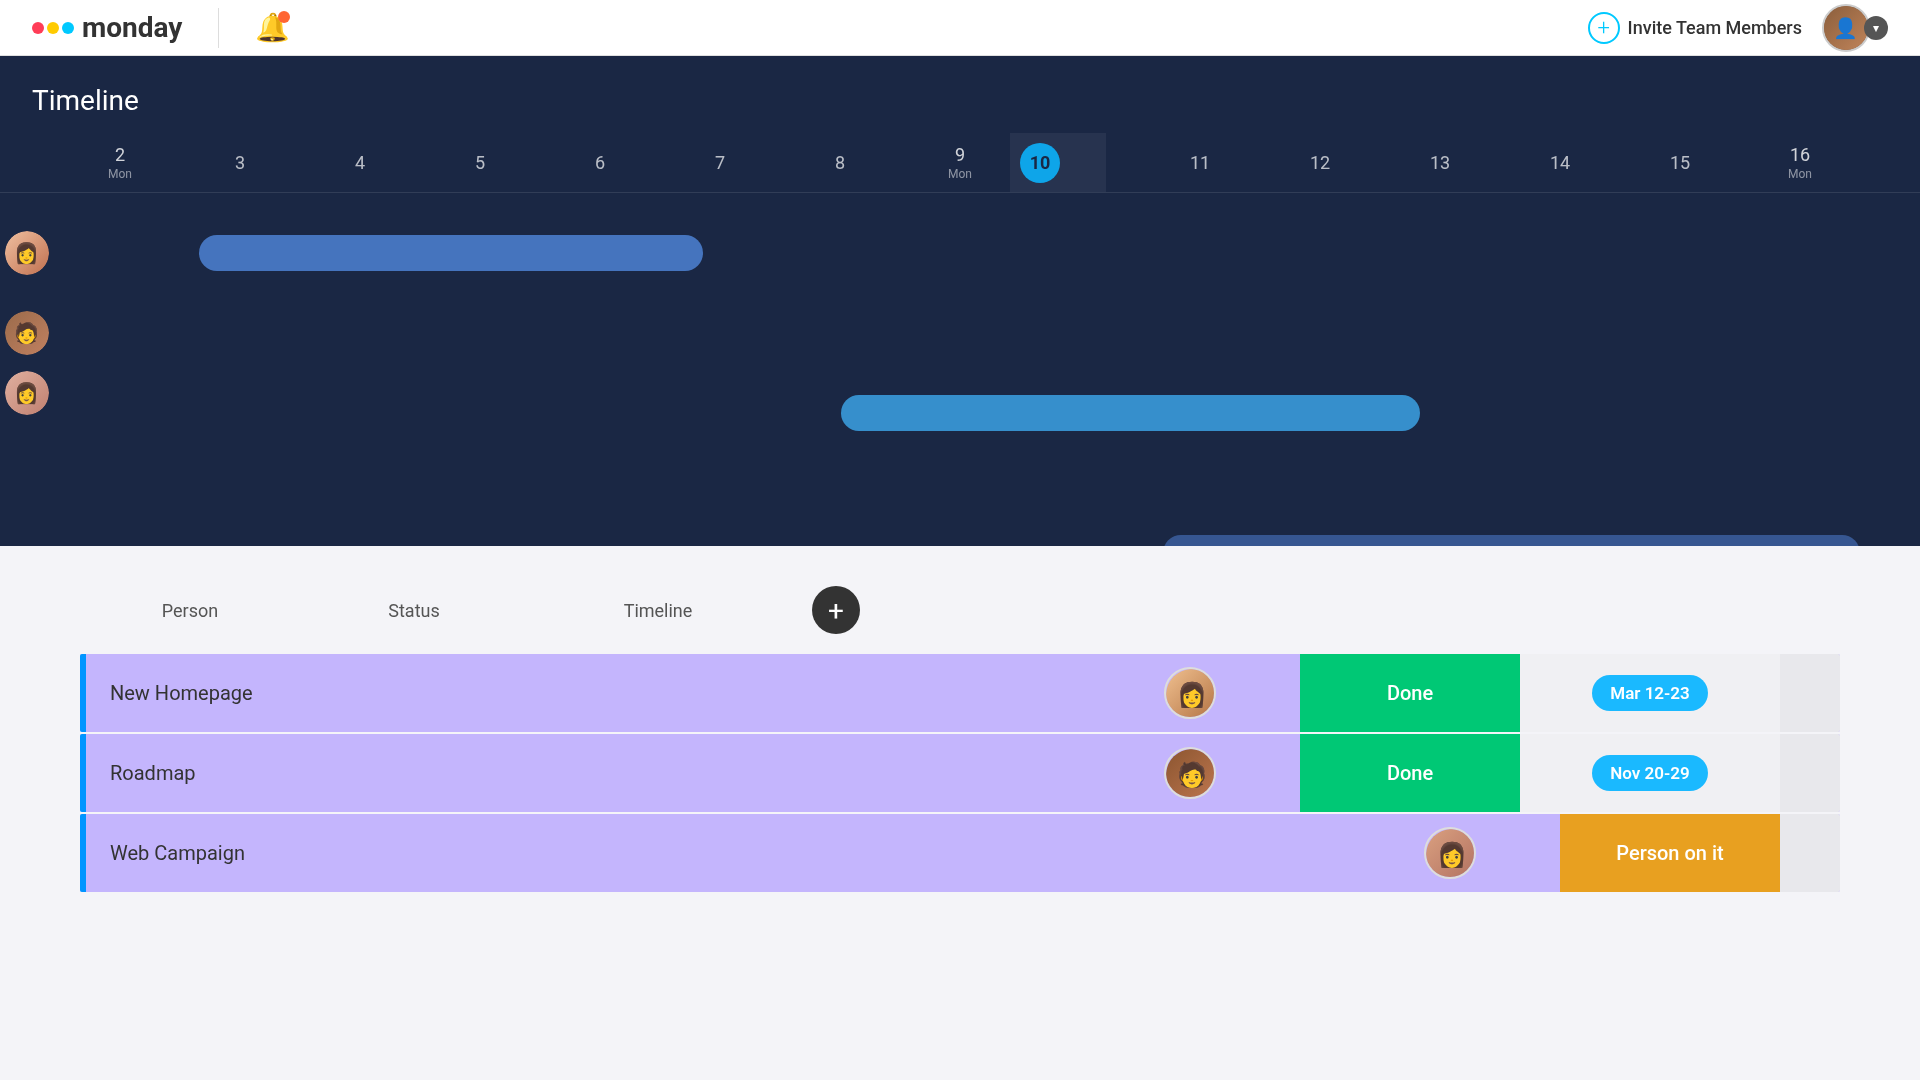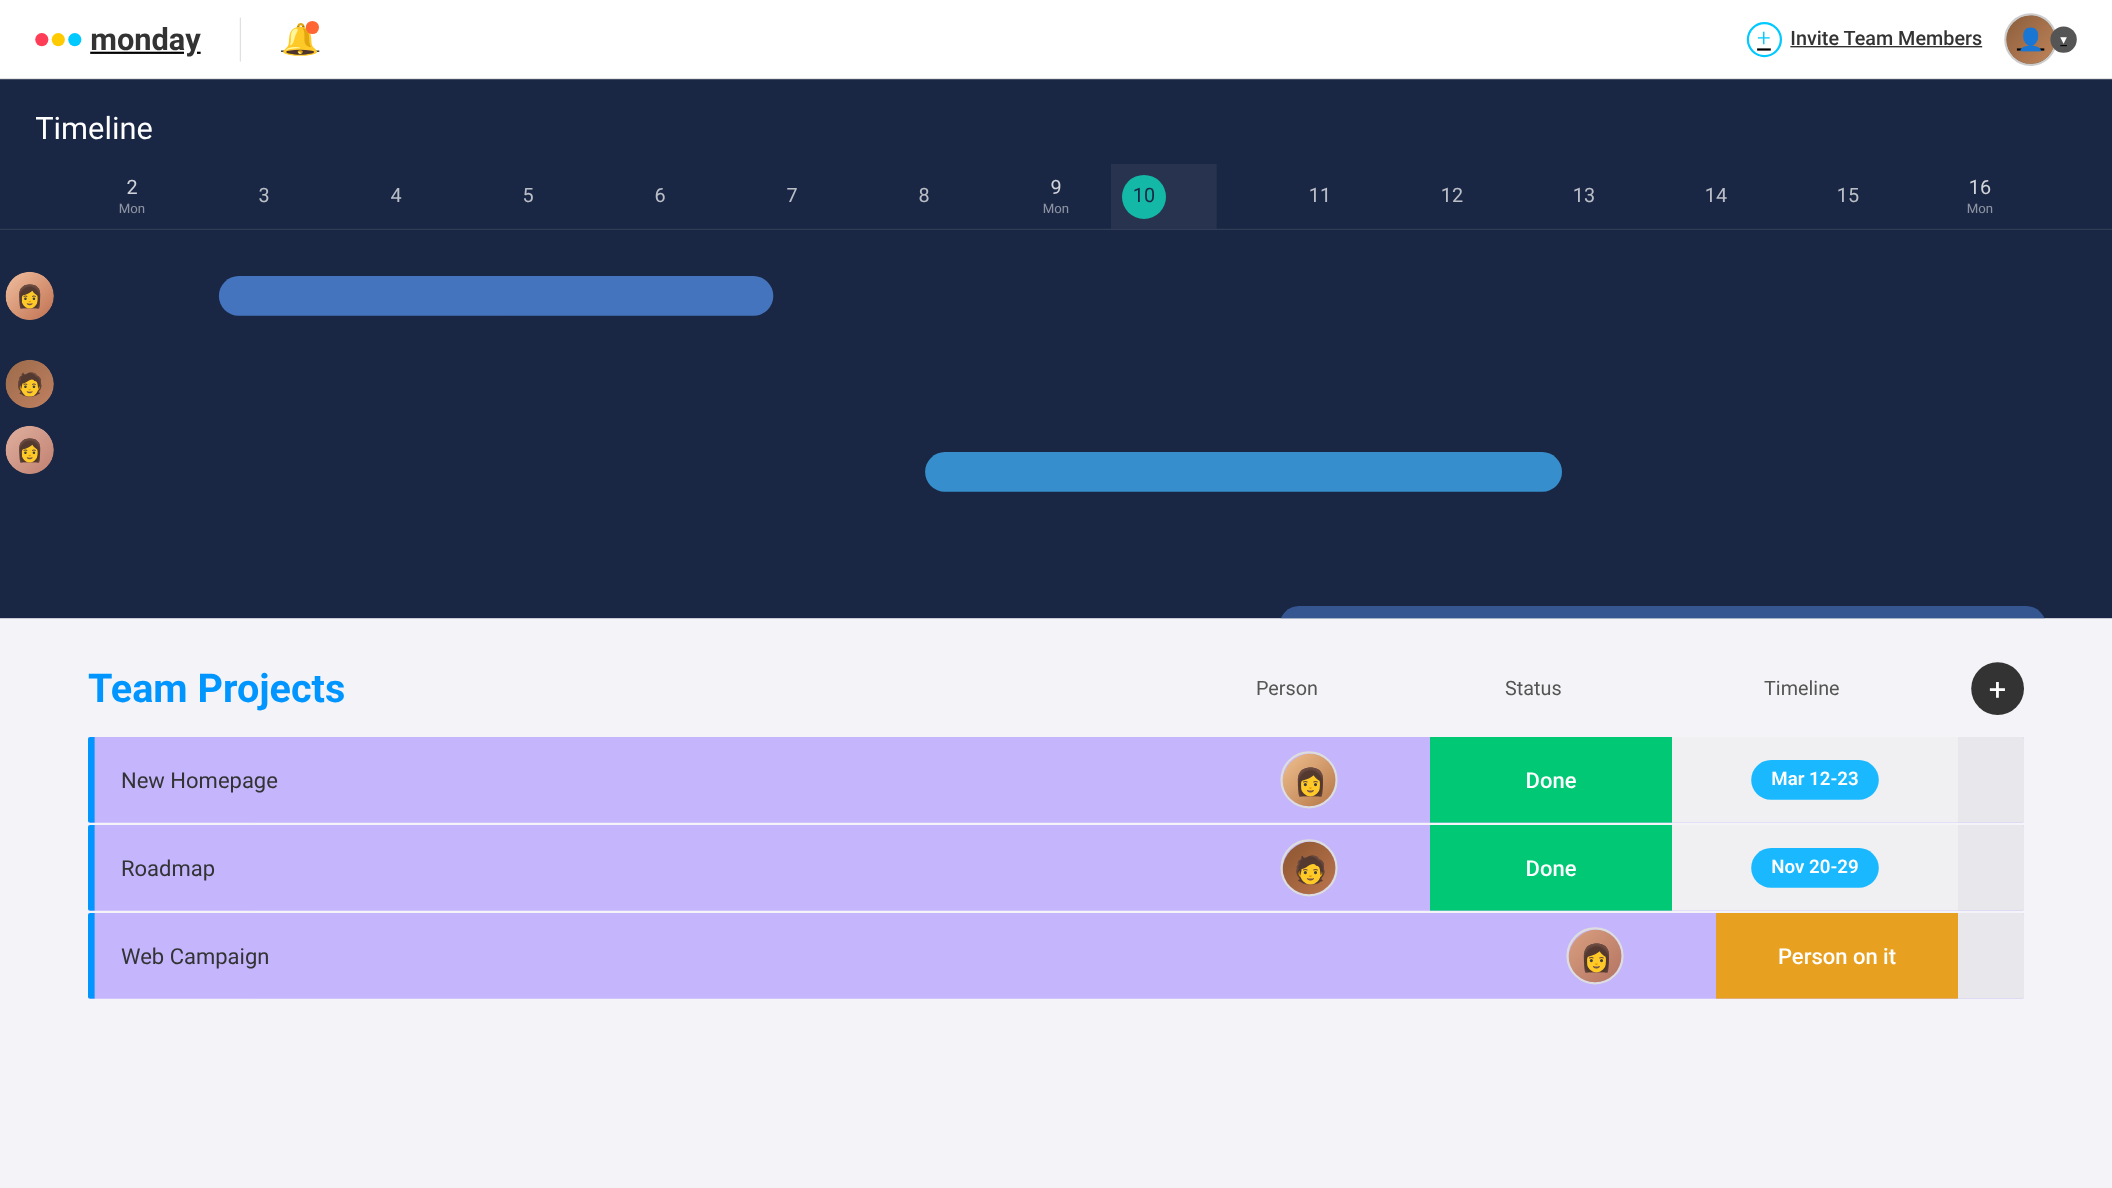--- a/index.html
+++ b/index.html
@@ -1,27 +1,26 @@
 <!DOCTYPE html>
 <html><head>
   <meta charset="utf-8">
   <style>
     * { margin: 0; padding: 0; box-sizing: border-box; }
     body { font-family: -apple-system, BlinkMacSystemFont, 'Segoe UI', Roboto, sans-serif; background: #f4f4f8; width: 1920px; height: 1080px; overflow: hidden; }
 
     
     .header {
       background: #fff;
-      height: 72px;
+      height: 56px;
       display: flex;
       align-items: center;
       padding: 0 32px;
       border-bottom: 1px solid #e0e0e0;
       position: relative;
-      text-decoration: underline;
     }
     .logo-area {
       display: flex;
       align-items: center;
       gap: 20px;
     }
     .logo-text {
       font-size: 32px;
       font-weight: 800;
       color: #333;
@@ -112,24 +111,24 @@
       text-align: center;
       color: rgba(255,255,255,0.7);
       font-size: 18px;
       position: relative;
     }
     .date-col.has-sub { display: flex; flex-direction: column; align-items: center; gap: 2px; }
     .date-col .day-num { font-size: 18px; color: rgba(255,255,255,0.8); }
     .date-col .day-name { font-size: 12px; color: rgba(255,255,255,0.5); }
     .date-col.today .day-circle {
       width: 40px; height: 40px; border-radius: 50%;
-      background: #14b8a6;
+      background: #0ea5e9;
       display: flex; align-items: center; justify-content: center;
       color: #1a2744;
-      font-weight: 400;
+      font-weight: 700;
       font-size: 18px;
     }
     .today-highlight {
       position: absolute;
       top: 0; bottom: 0;
       width: 96px;
       background: rgba(255,255,255,0.06);
       pointer-events: none;
     }
 
@@ -372,21 +371,20 @@
         <div style="width:44px;height:44px;border-radius:50%;background:linear-gradient(135deg,#e0b0a0,#c08070);display:flex;align-items:center;justify-content:center;font-size:20px;">👩</div>
       </div>
 
       <div class="gantt-bar bar-dark-blue" style="left: calc(8.5/14 * 100% + 10px); width: calc(5.5/14 * 100% - 10px); top: 182px;"></div>
     </div>
   </div>
 </section>
 
 <section class="table-section">
   <div class="table-header-row">
-    <div class="table-title">Team Projects</div>
     <div class="col-headers">
       <div class="col-head">Person</div>
       <div class="col-head">Status</div>
       <div class="col-head col-head-timeline">Timeline</div>
       <div class="add-btn">+</div>
     </div>
   </div>
 
   <div class="project-table">
 

